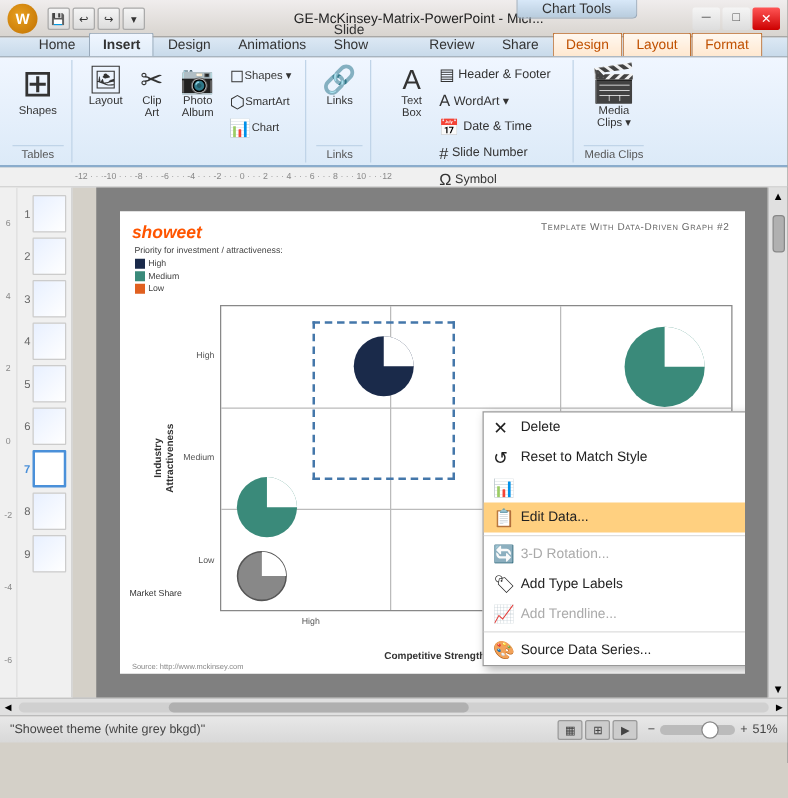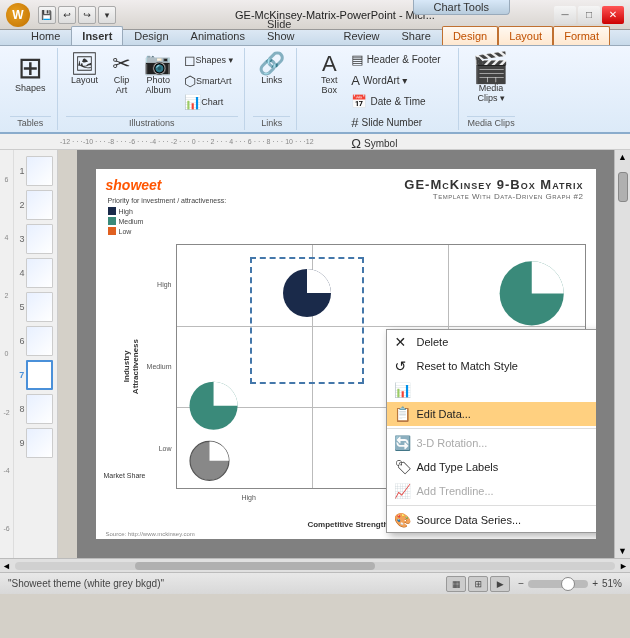--- a/index.html
+++ b/index.html
@@ -296,21 +296,20 @@
         <div class="ribbon-btn" style="flex-direction:row;font-size:10px;">
           <div class="icon" style="font-size:14px;">⬡</div>
           <div class="lbl">SmartArt</div>
         </div>
         <div class="ribbon-btn" style="flex-direction:row;font-size:10px;">
           <div class="icon" style="font-size:14px;">📊</div>
           <div class="lbl">Chart</div>
         </div>
       </div>
     </div>
-    <div class="ribbon-group-label">Illustrations</div>
   </div>
 
   <div class="ribbon-group">
     <div class="ribbon-group-content">
       <div class="ribbon-btn">
         <div class="icon">🔗</div>
         <div class="lbl">Links</div>
       </div>
     </div>
     <div class="ribbon-group-label">Links</div>
@@ -421,21 +420,20 @@
   </div>
 
   <div class="slide-area">
     <div class="slide">
 
       <div style="position:absolute;top:8px;left:10px;font-size:14px;font-style:italic;font-weight:bold;color:#e06020;">
         <span style="color:#ff5500;">showeet</span>
       </div>
 
       <div class="slide-header">
-        <div class="slide-title">GE-McKinsey 9-Box Matrix</div>
         <div class="slide-subtitle">Template With Data-Driven Graph #2</div>
       </div>
 
       <div class="legend-area" style="top:28px;">
         <div style="font-size:7px;color:#444;margin-bottom:3px;">Priority for investment / attractiveness:</div>
         <div class="legend-item">
           <div class="legend-box" style="background:#1a2a4a;"></div>
           <span style="font-size:7px;">High</span>
         </div>
         <div class="legend-item">

